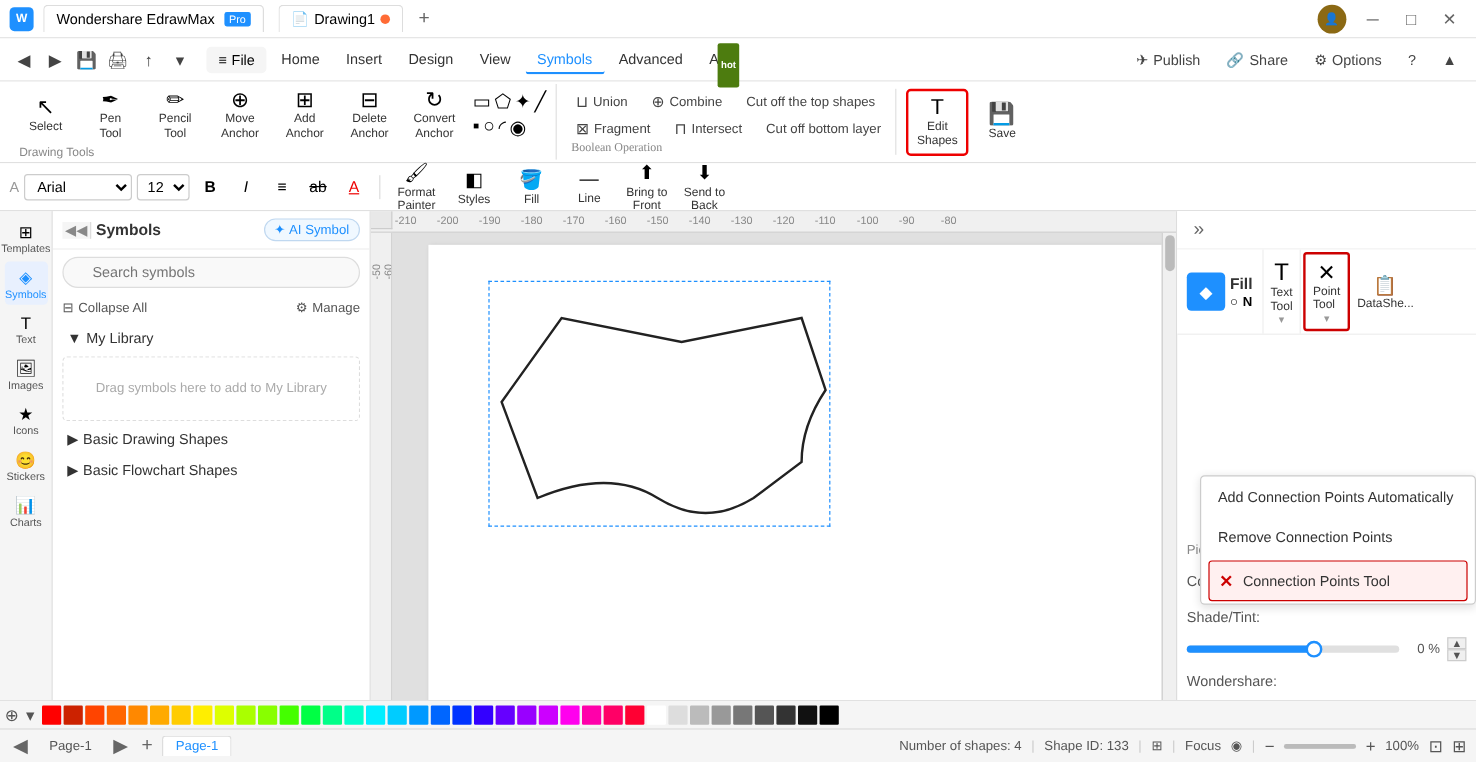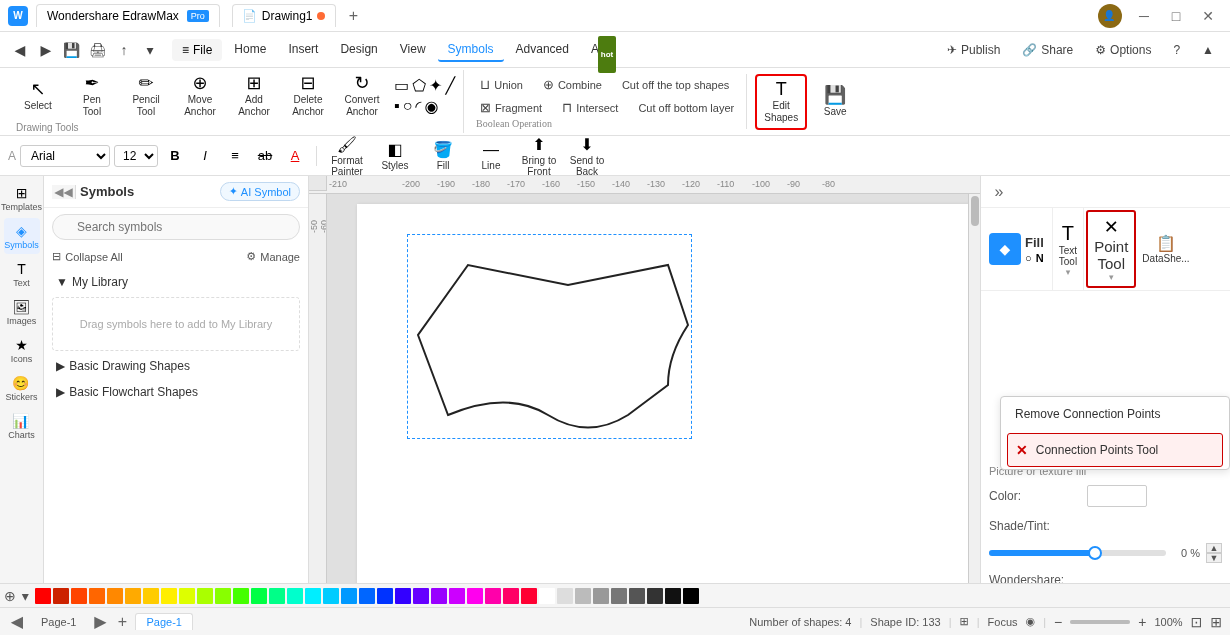--- a/index.html
+++ b/index.html
@@ -432,21 +432,21 @@
     </div>
     <button class="more-symbols-btn">More Symbols</button>
   </div>
 
   <div class="canvas-area" style="position:relative;">
 
     <div class="ruler-top">
       <div class="ruler-corner"></div>
       <div style="display:flex;font-size:9px;color:#888;align-items:flex-end;padding-bottom:2px;">
         <span style="width:35px;padding-left:2px;">-210</span>
-        <span style="width:35px;padding-left:2px;margin-left:38px;">-200</span>
+        <span style="width:35px;padding-left:2px;">-200</span>
         <span style="width:35px;padding-left:2px;">-190</span>
         <span style="width:35px;padding-left:2px;">-180</span>
         <span style="width:35px;padding-left:2px;">-170</span>
         <span style="width:35px;padding-left:2px;">-160</span>
         <span style="width:35px;padding-left:2px;">-150</span>
         <span style="width:35px;padding-left:2px;">-140</span>
         <span style="width:35px;padding-left:2px;">-130</span>
         <span style="width:35px;padding-left:2px;">-120</span>
         <span style="width:35px;padding-left:2px;">-110</span>
         <span style="width:35px;padding-left:2px;">-100</span>
@@ -508,31 +508,34 @@
       </div>
 
       <div style="display:flex;flex-direction:column;align-items:center;justify-content:center;padding:4px 6px;cursor:pointer;border-right:1px solid #eee;">
         <span style="font-size:20px;">T</span>
         <span style="font-size:10px;color:#333;">Text<br>Tool</span>
         <span style="font-size:9px;color:#999;">▾</span>
       </div>
 
       <div style="display:flex;flex-direction:column;align-items:center;justify-content:center;padding:4px 6px;cursor:pointer;border:2px solid #cc0000;border-radius:3px;margin:2px;position:relative;">
         <span style="font-size:18px;">✕</span>
-        <span style="font-size:15px;color:#333;text-align:center;">Point<br>Tool</span>
+        <span style="font-size:10px;color:#333;">Point<br>Tool</span>
         <span style="font-size:9px;color:#999;">▾</span>
       </div>
 
       <div style="display:flex;flex-direction:column;align-items:center;justify-content:center;padding:4px 4px;cursor:pointer;">
         <span style="font-size:16px;">📋</span>
         <span style="font-size:10px;color:#333;">DataShe...</span>
       </div>
     </div>
 
     <div class="conn-dropdown">
+      <div class="conn-item">
+        <span>Add Connection Points Automatically</span>
+      </div>
       <div class="conn-item">
         <span>Remove Connection Points</span>
       </div>
       <div class="conn-item selected">
         <span class="ci-x">✕</span>
         <span>Connection Points Tool</span>
       </div>
     </div>
 
     <div class="right-content" style="margin-top:160px;">

